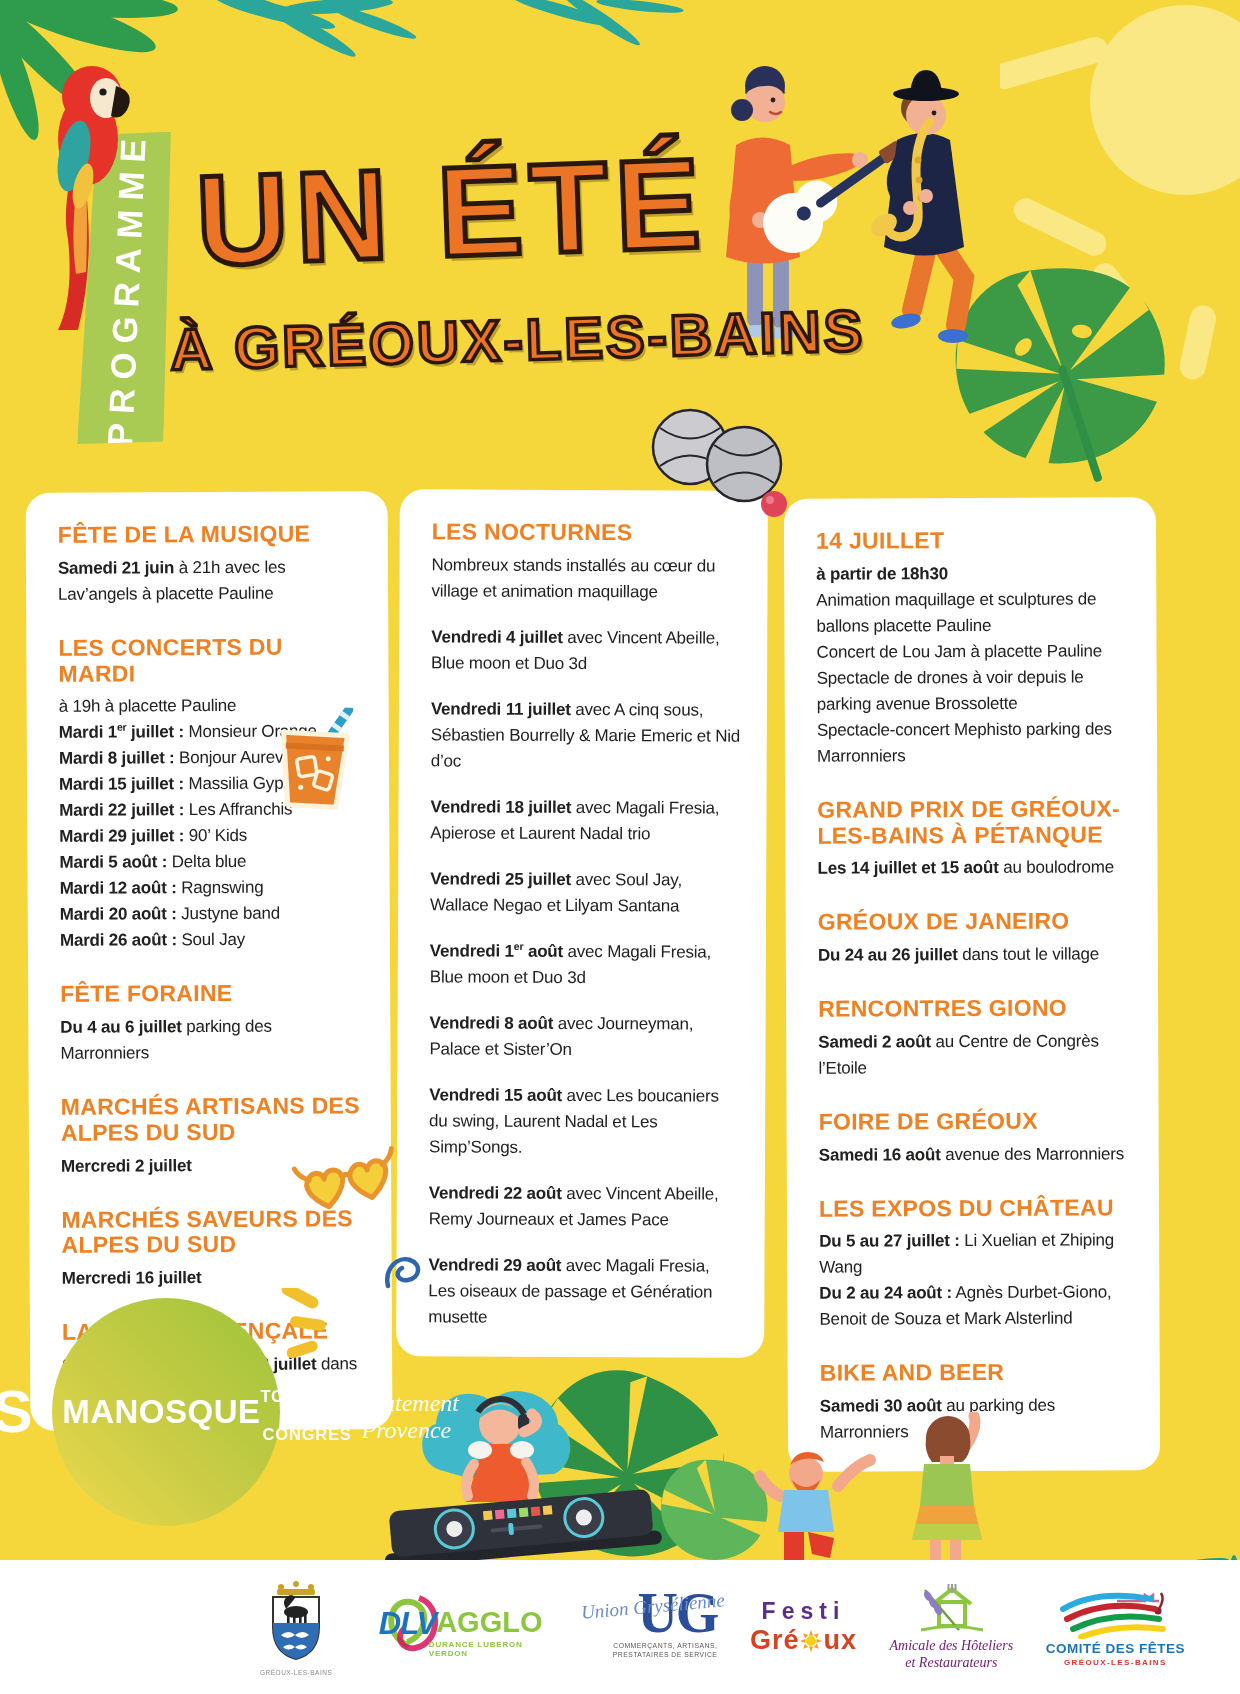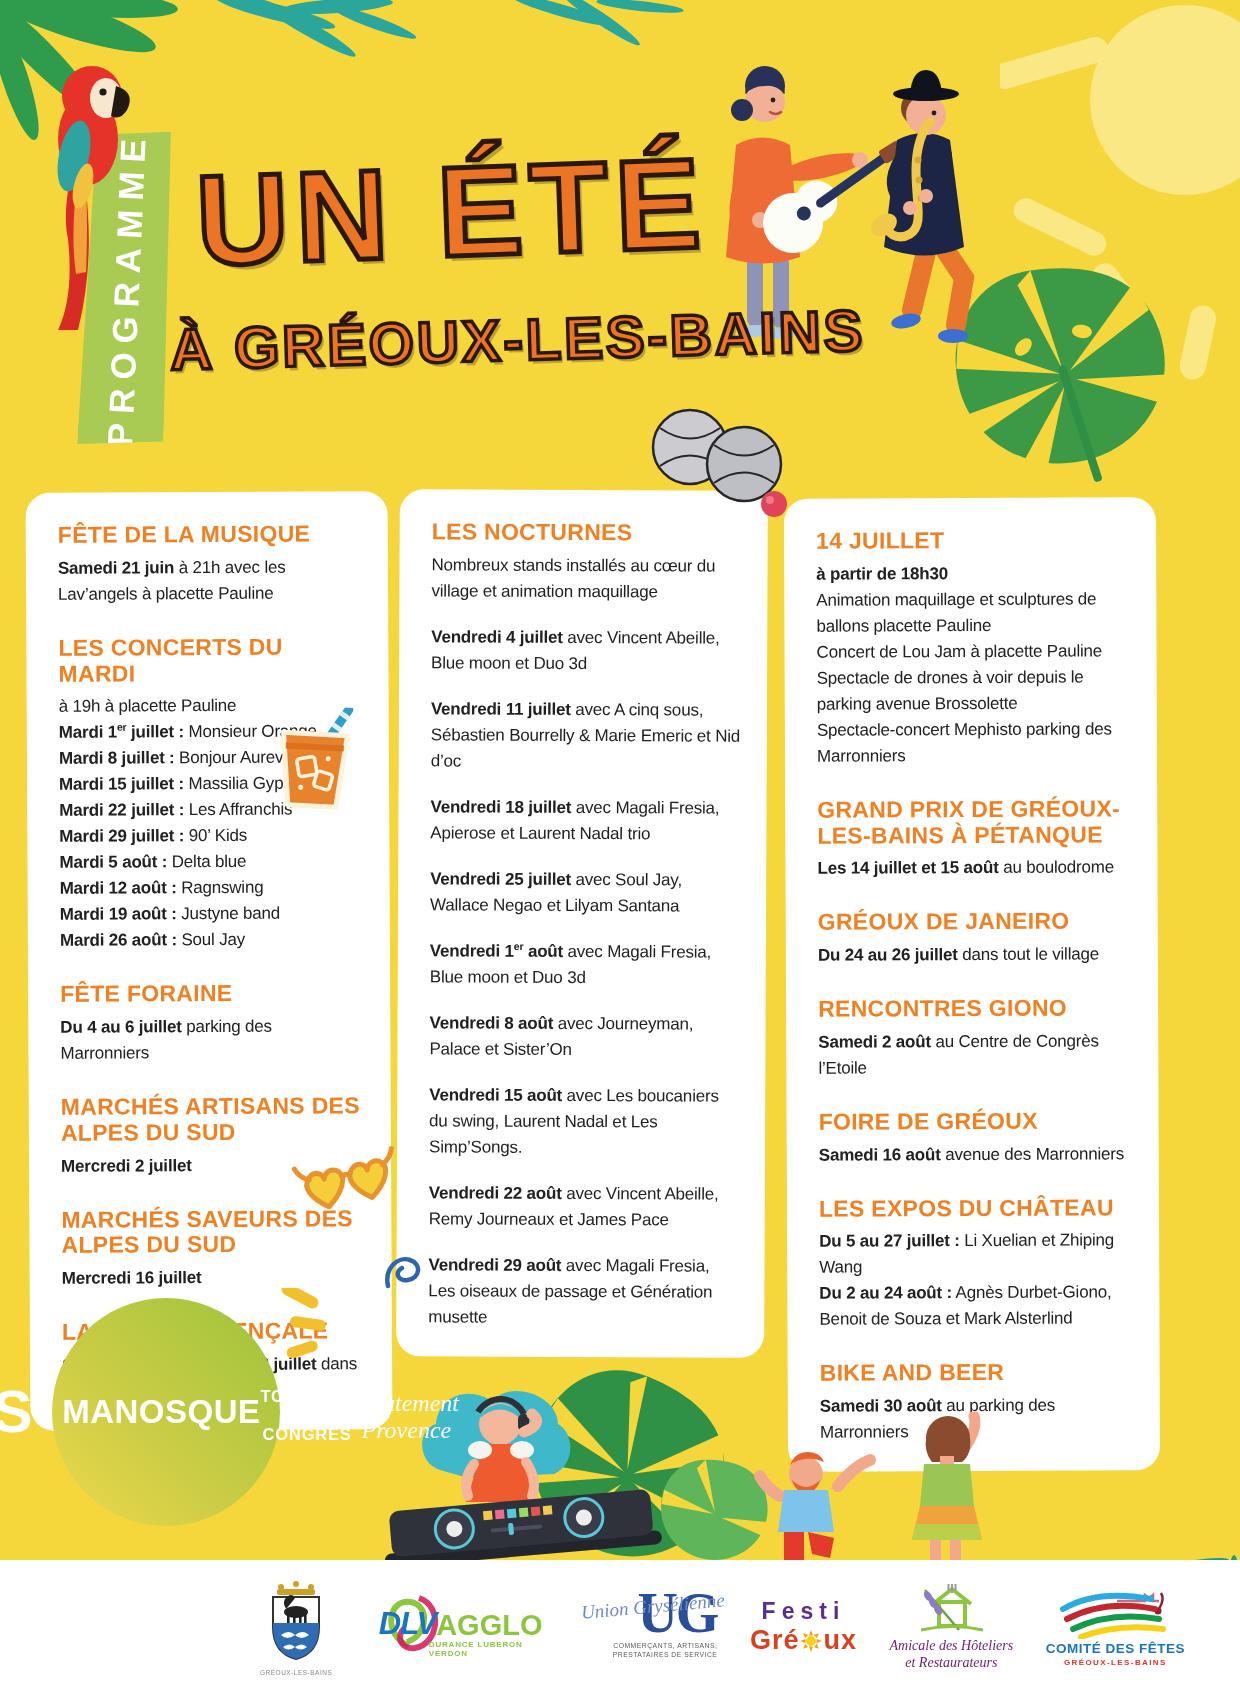--- a/index.html
+++ b/index.html
@@ -48,21 +48,21 @@
   .pays .sub{font-size:16.5px;font-weight:700;letter-spacing:.8px;margin-top:6px;}
   .pays .tagline{font-family:"Liberation Serif",serif;font-style:italic;font-size:24px;margin-top:10px;}
 
   
   .footer{position:absolute;left:0;top:1560px;width:1240px;height:134px;background:#fff;z-index:4;
           display:flex;align-items:center;justify-content:space-between;box-sizing:border-box;
           padding:0 55px 0 260px;}
   .plogo{display:flex;flex-direction:column;align-items:center;gap:2px;}
   .crest-caption{font-size:6.5px;color:#8a8a8a;letter-spacing:.5px;}
   .dlv-wrap{position:relative;width:160px;height:74px;}
-  .dlv-row{position:absolute;left:14px;top:16px;display:flex;align-items:flex-end;}
+  .dlv-row{position:absolute;left:14px;top:16px;display:flex;align-items:flex-start;}
   .dlv-txt{font-size:31px;font-weight:900;font-style:italic;color:#1B75BC;letter-spacing:-1px;}
   .agglo-txt{font-size:29px;font-weight:800;color:#8CC63F;letter-spacing:0;}
   .dlv-sub{position:absolute;left:64px;top:50px;font-size:8px;font-weight:700;color:#8CC63F;letter-spacing:.8px;}
   .ug-wrap{position:relative;width:160px;height:92px;text-align:right;}
   .ug-initials{font-family:"Liberation Serif",serif;font-size:56px;font-weight:700;color:#2B4E9B;
                letter-spacing:-2px;line-height:1;margin-top:4px;}
   .ug-script{position:absolute;left:-8px;top:16px;width:176px;font-family:"Liberation Serif",serif;
              font-style:italic;font-size:19px;color:#6B8CC9;transform:rotate(-5deg);white-space:nowrap;}
   .ug-sub{font-size:6.8px;color:#58595B;letter-spacing:.5px;line-height:1.35;}
   .festi{display:flex;flex-direction:column;align-items:center;}
@@ -211,21 +211,21 @@
       <div class="section">
         <h3>LES CONCERTS DU MARDI</h3>
         <p><span>à 19h à placette Pauline</span></p>
         <p><span class="b">Mardi 1</span><sup class="b">er</sup><span class="b"> juillet :</span><span> Monsieur Orange</span></p>
         <p><span class="b">Mardi 8 juillet :</span><span> Bonjour Aurevoir</span></p>
         <p><span class="b">Mardi 15 juillet :</span><span> Massilia Gypsy band</span></p>
         <p><span class="b">Mardi 22 juillet :</span><span> Les Affranchis</span></p>
         <p><span class="b">Mardi 29 juillet :</span><span> 90’ Kids</span></p>
         <p><span class="b">Mardi 5 août :</span><span> Delta blue</span></p>
         <p><span class="b">Mardi 12 août :</span><span> Ragnswing</span></p>
-        <p><span class="b">Mardi 19 août :</span><span> Justyne band</span></p>
+        <p><span class="b">Mardi 20 août :</span><span> Justyne band</span></p>
         <p><span class="b">Mardi 26 août :</span><span> Soul Jay</span></p>
       </div>
       <div class="section">
         <h3>FÊTE FORAINE</h3>
         <p><span class="b">Du 4 au 6 juillet</span><span> parking des Marronniers</span></p>
       </div>
       <div class="section">
         <h3>MARCHÉS ARTISANS DES ALPES DU SUD</h3>
         <p><span class="b">Mercredi 2 juillet</span></p>
       </div>

